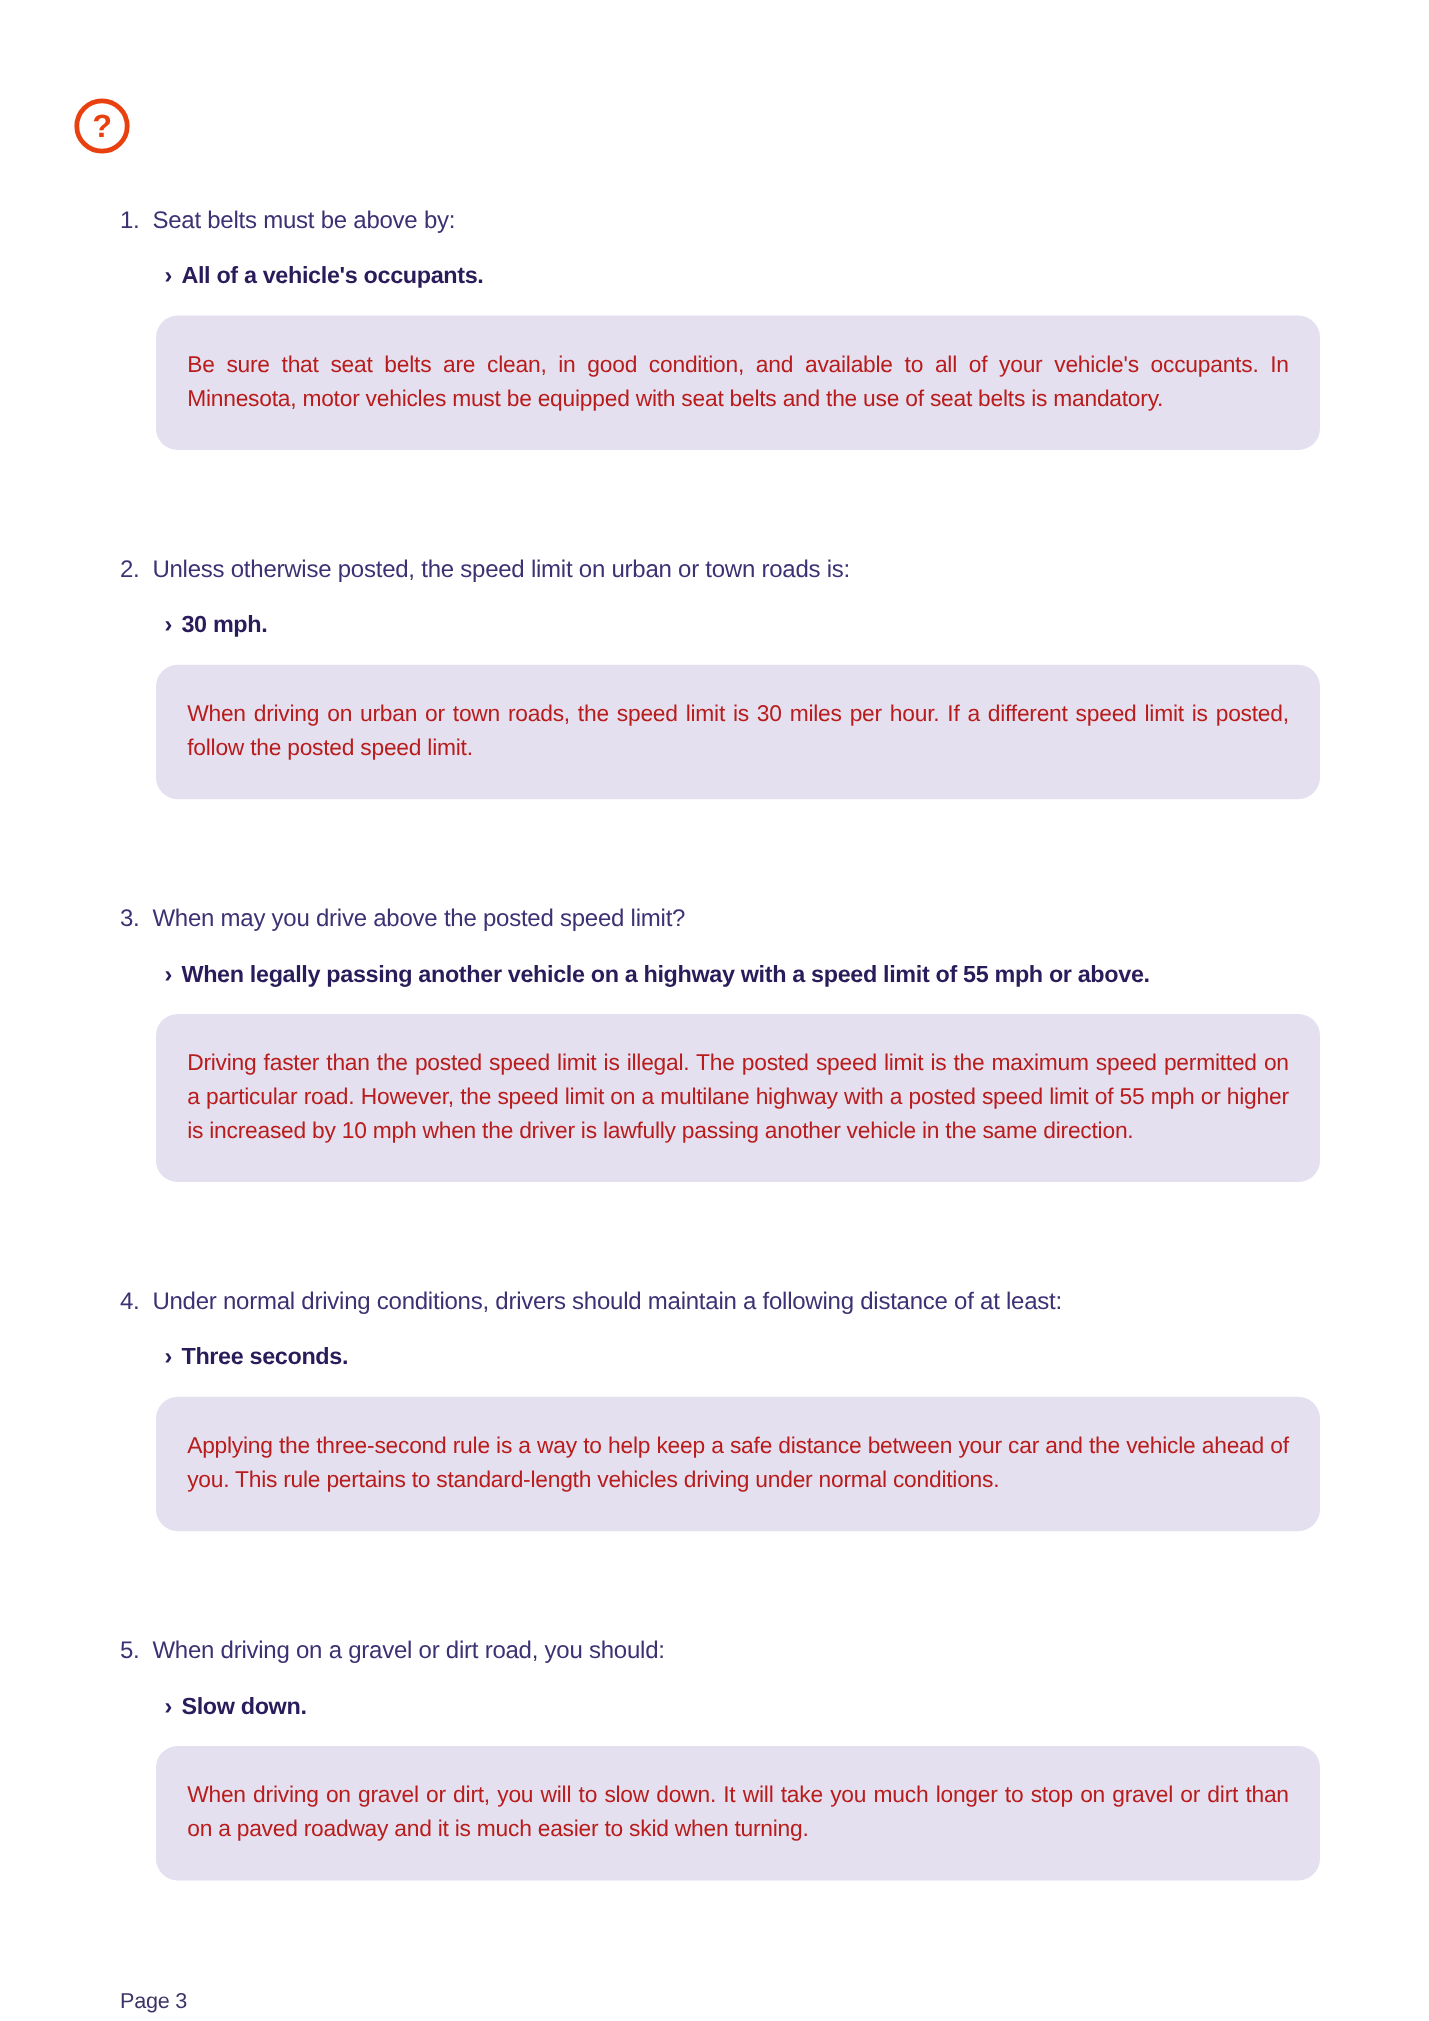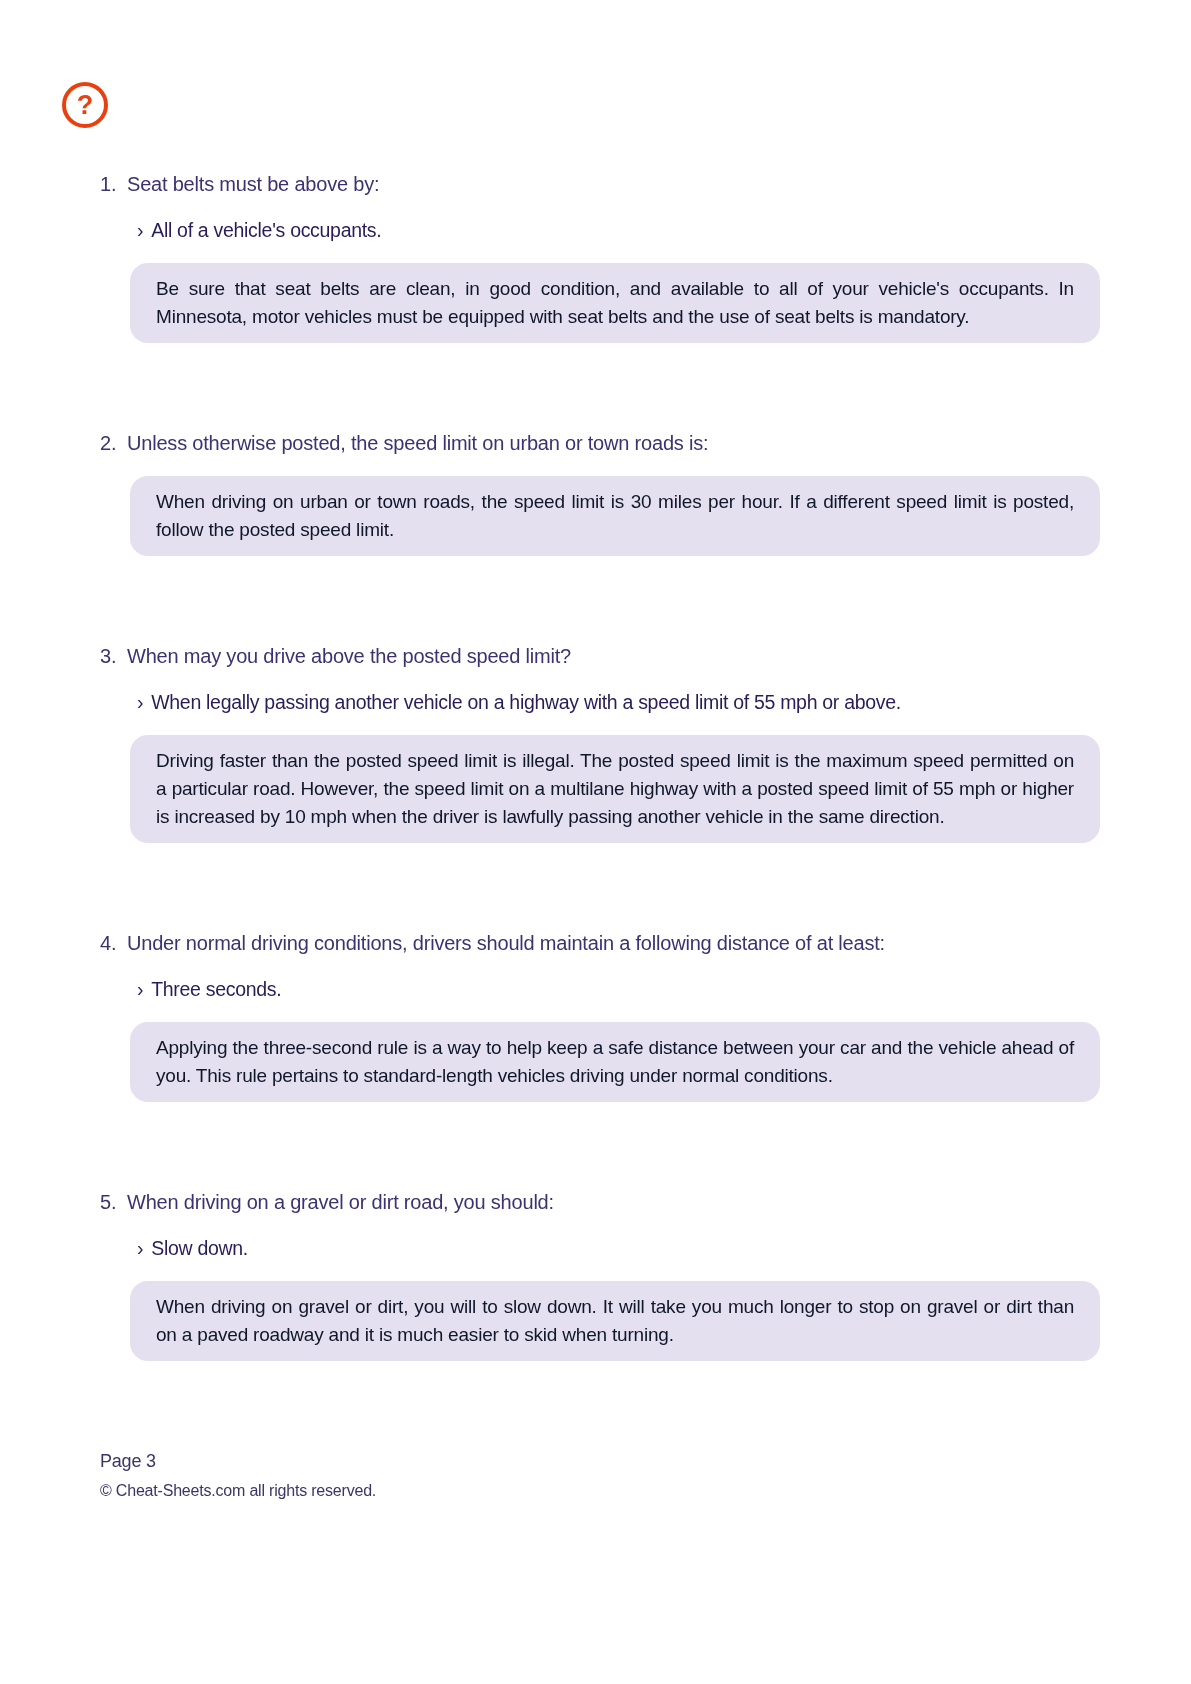--- a/index.html
+++ b/index.html
@@ -49,34 +49,34 @@
     font-size: 20px;
     line-height: 24px;
     color: #3e3173;
   }
   .q-num { width: 27px; flex: 0 0 auto; }
   .q-text { flex: 1; }
   .a-line {
     margin: 22px 0 0 37px;
     font-size: 19.5px;
     line-height: 24px;
-    font-weight: normal;
+    font-weight: bold;
     color: #2a1c5a;
     letter-spacing: -0.3px;
   }
   .a-marker { margin-right: 8px; }
   .expl-box {
     margin: 21px 0 0 30px;
     width: 970px;
     background: #e4e0ef;
     border-radius: 18px;
-    padding: 12px 26px;
+    padding: 28px 26px;
     font-size: 19px;
     line-height: 28px;
-    color: #0f172a;
+    color: #b91c1c;
     text-align: justify;
   }
   .doc-footer {
     margin-top: 52px;
     color: #3d3366;
   }
   .footer-page {
     font-size: 18px;
     line-height: 24px;
     margin-bottom: 6px;
@@ -105,20 +105,23 @@
     <div class="a-line">
       <span class="a-marker">›</span><span>All of a vehicle's occupants.</span>
     </div>
     <div class="expl-box">Be sure that seat belts are clean, in good condition, and available to all of your vehicle's occupants. In Minnesota, motor vehicles must be equipped with seat belts and the use of seat belts is mandatory.</div>
   </section>
 
   <section class="qa-block">
     <div class="q-line">
       <span class="q-num">2.</span>
       <span class="q-text">Unless otherwise posted, the speed limit on urban or town roads is:</span>
+    </div>
+    <div class="a-line">
+      <span class="a-marker">›</span><span>30 mph.</span>
     </div>
     <div class="expl-box">When driving on urban or town roads, the speed limit is 30 miles per hour. If a different speed limit is posted, follow the posted speed limit.</div>
   </section>
 
   <section class="qa-block">
     <div class="q-line">
       <span class="q-num">3.</span>
       <span class="q-text">When may you drive above the posted speed limit?</span>
     </div>
     <div class="a-line">

